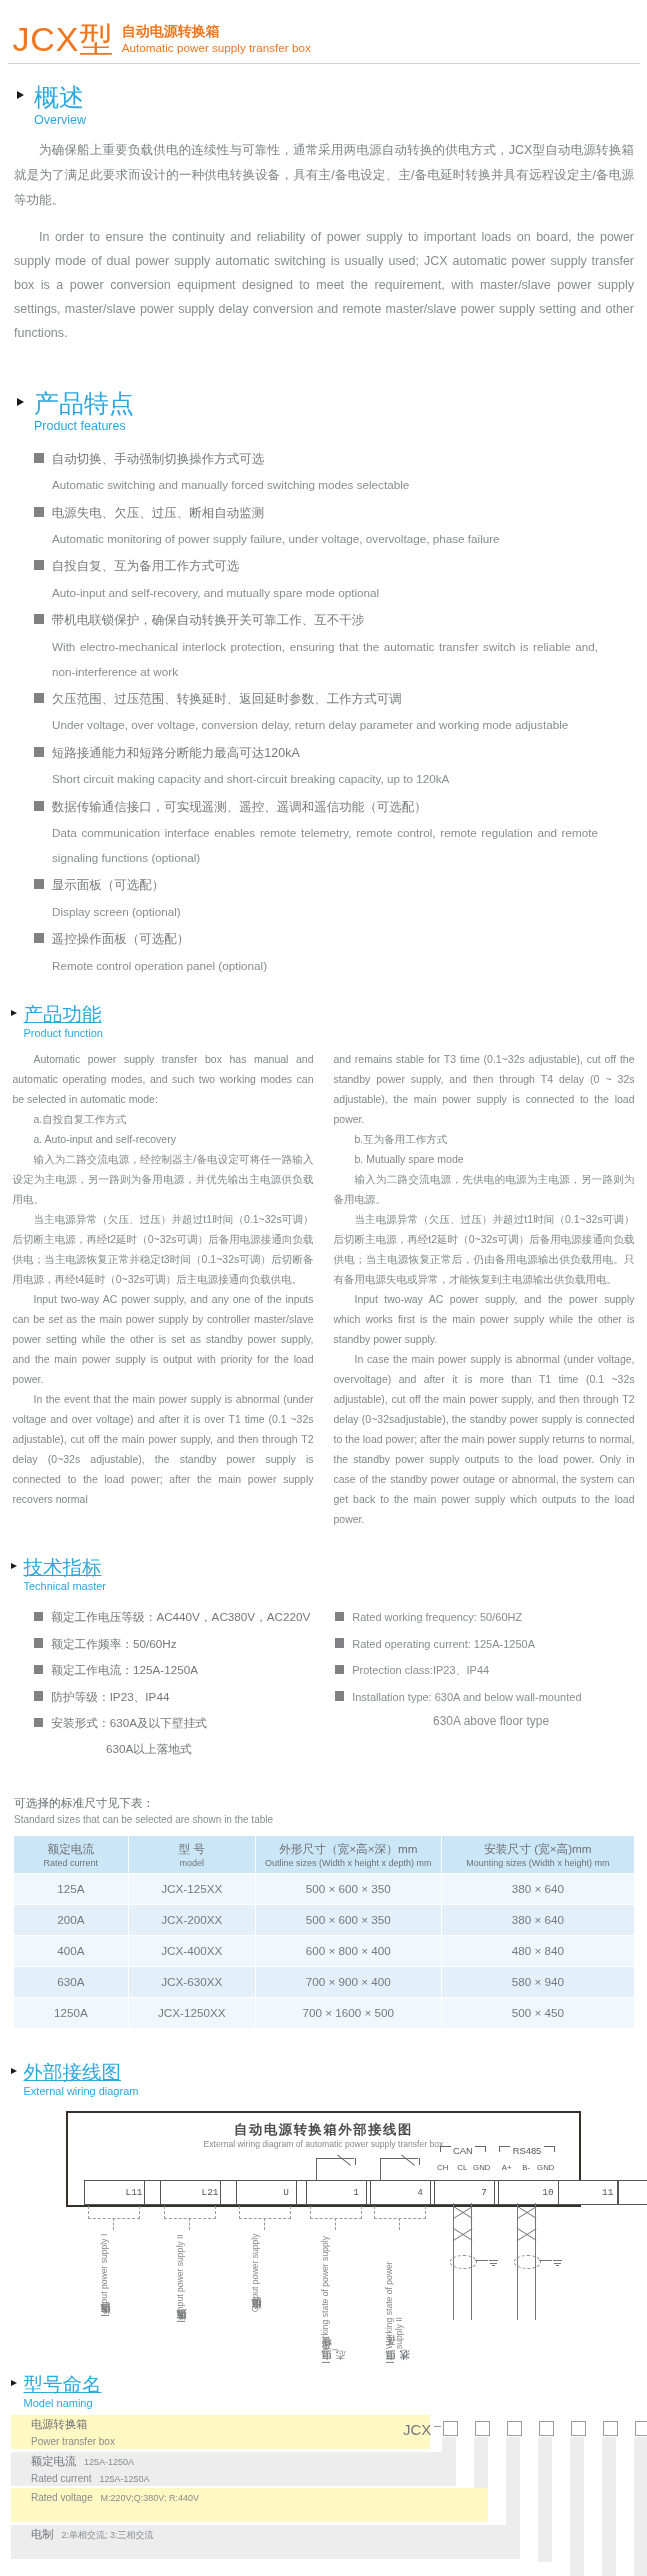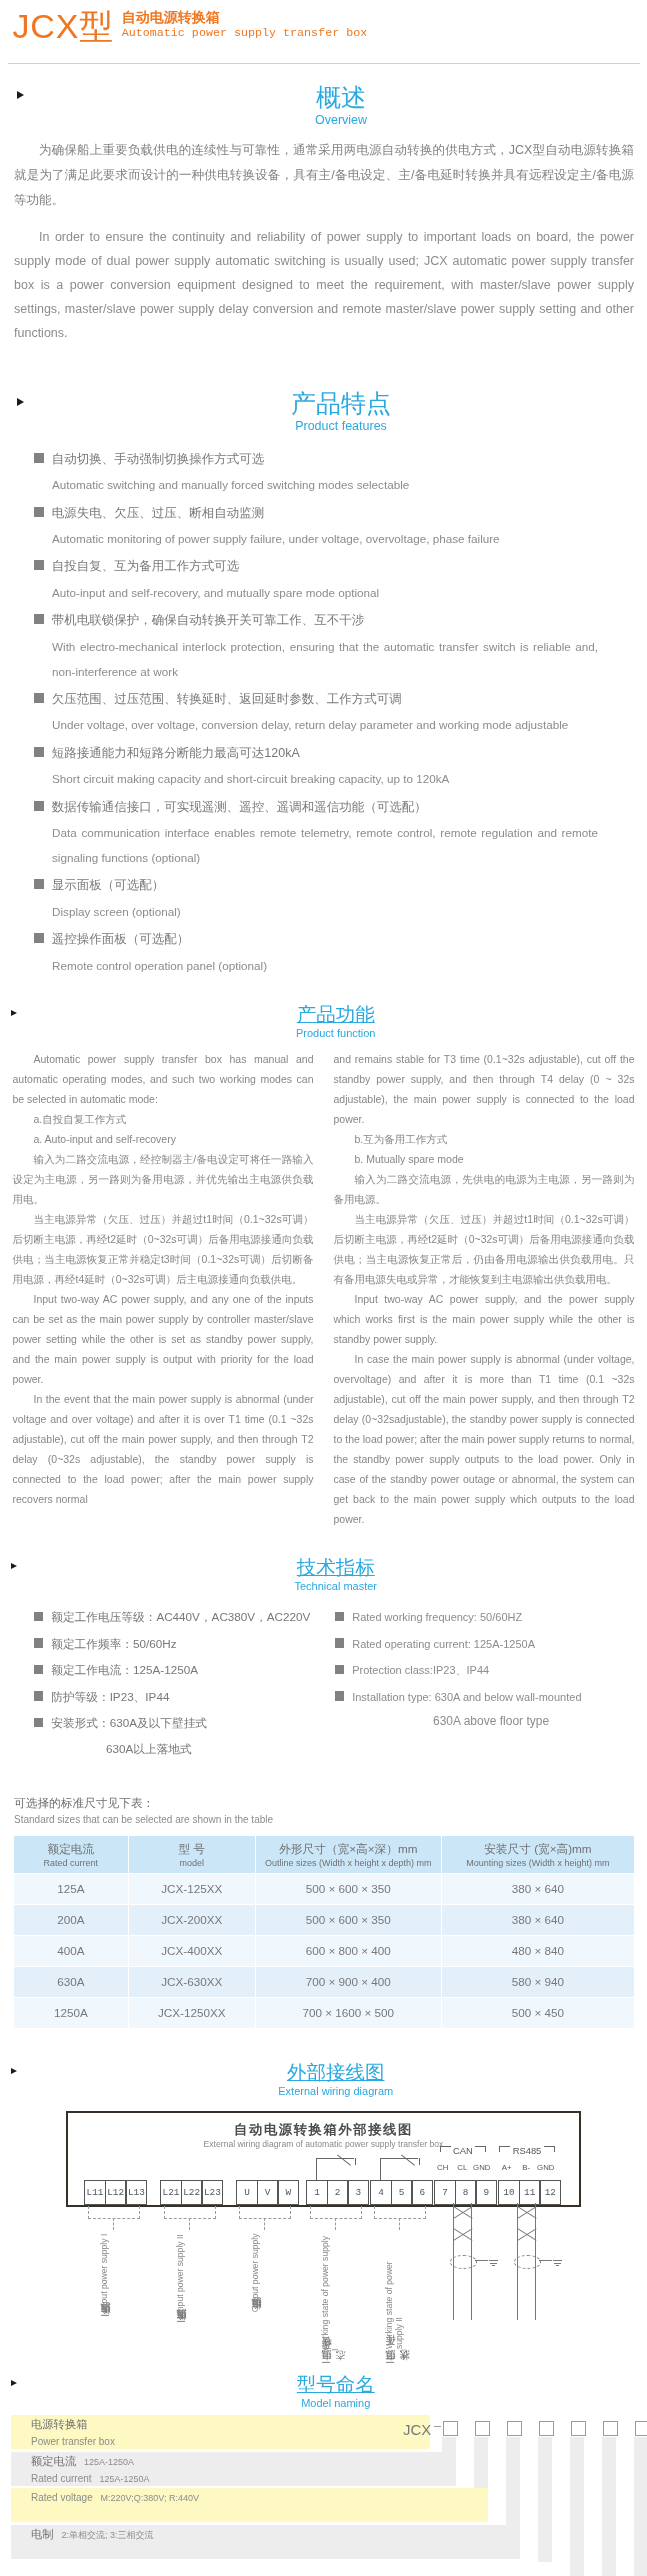--- a/index.html
+++ b/index.html
@@ -1,26 +1,26 @@
 <!DOCTYPE html>
 <html style="font-size:12.5px"><head>
 <meta charset="utf-8">
 <style>
   html,body{margin:0;padding:0;}
   body{width:648px;height:2576px;overflow:hidden;position:relative;background:#ffffff;
        font-family:"Liberation Sans","DejaVu Sans",sans-serif;}
   
-  .hdr{display:flex;padding:9.4px 0 0 12.5px;height:47px;}
+  .hdr{display:flex;align-items:flex-end;padding:9.4px 0 0 12.5px;height:47px;}
   .hdr-model{font-size:34px;line-height:1;color:#f0761f;letter-spacing:0.8px;}
   .hdr-sub{margin-left:7.8px;padding-bottom:1.6px;color:#f0761f;}
   .hdr-zh{font-size:14px;font-weight:bold;line-height:1.2;}
-  .hdr-en{font-size:11.7px;line-height:1.3;font-family:Liberation Mono, monospace;}
+  .hdr-en{font-size:11.7px;line-height:1.3;}
   .rule{border:none;border-top:0.8px solid #cfd0d1;margin:6.2px 7.8px 0 7.8px;}
   
-  .sec{margin-left:17px;position:relative;text-align:center;}
+  .sec{margin-left:17px;position:relative;}
   .tri{position:absolute;left:0;top:7.8px;width:0;height:0;border-left:7.8px solid #1b1b1b;
        border-top:4.7px solid transparent;border-bottom:4.7px solid transparent;}
   .tri.small{border-left-width:6.2px;border-top-width:3.9px;border-bottom-width:3.9px;top:6.2px;}
   .sec-txt{margin-left:17px;}
   .sec-zh{color:#2aa8e0;font-size:25px;line-height:1.1;}
   .sec-en{color:#2aa8e0;font-size:12.5px;margin-top:1.6px;}
   .sec.small .sec-zh{font-size:19.5px;text-decoration:underline;}
   .sec.small .sec-en{font-size:11px;}
   
   .para-zh{margin:11px 14px 0 14px;color:#808285;font-size:12.5px;line-height:25px;
@@ -64,21 +64,21 @@
   .r-even{background:#e3f0fa;}
   
   .wwrap{position:relative;margin:14px 0 0 66px;width:515px;height:258px;}
   .wbox{position:absolute;left:0;top:0;width:511px;height:92px;border:2.3px solid #363029;background:#fff;}
   .wtitle{position:absolute;top:7.8px;left:0;right:0;text-align:center;color:#4c4c4c;
           font-size:13.3px;font-weight:bold;letter-spacing:1.6px;}
   .wsub{position:absolute;top:26.5px;left:0;right:0;text-align:center;color:#8a8a8d;font-size:8.6px;}
   .tgroup{position:absolute;bottom:0;display:flex;}
   .tcell{width:19.5px;height:23.4px;border:0.8px solid #555;margin-left:-0.8px;background:#fff;
          display:flex;align-items:center;justify-content:center;font-size:9.4px;color:#555;
-         font-family:"Liberation Mono","DejaVu Sans Mono",monospace;}
+         font-family:"Liberation Mono","DejaVu Sans Mono",monospace;padding-left:39px;}
   .pinrow{position:absolute;top:50px;width:60px;display:flex;}
   .pinrow span{width:19.5px;text-align:center;font-size:7.8px;color:#555;}
   .cbr{position:absolute;top:33px;width:60px;display:flex;align-items:flex-start;
        justify-content:center;color:#555;font-size:9.4px;line-height:9.4px;}
   .cbr::before{content:"";width:10px;height:5.5px;border-top:0.8px solid #666;border-left:0.8px solid #666;margin-right:2.3px;}
   .cbr::after{content:"";width:10px;height:5.5px;border-top:0.8px solid #666;border-right:0.8px solid #666;margin-left:2.3px;}
   .sw{position:absolute;bottom:24px;width:56px;height:23.4px;}
   .sw .u{position:absolute;left:9.4px;top:0;height:23.4px;border-left:0.8px solid #666;}
   .sw .h{position:absolute;left:9.4px;top:0;width:38px;border-top:0.8px solid #666;}
   .sw .s{position:absolute;left:48px;top:0;height:7px;border-left:0.8px solid #666;}

